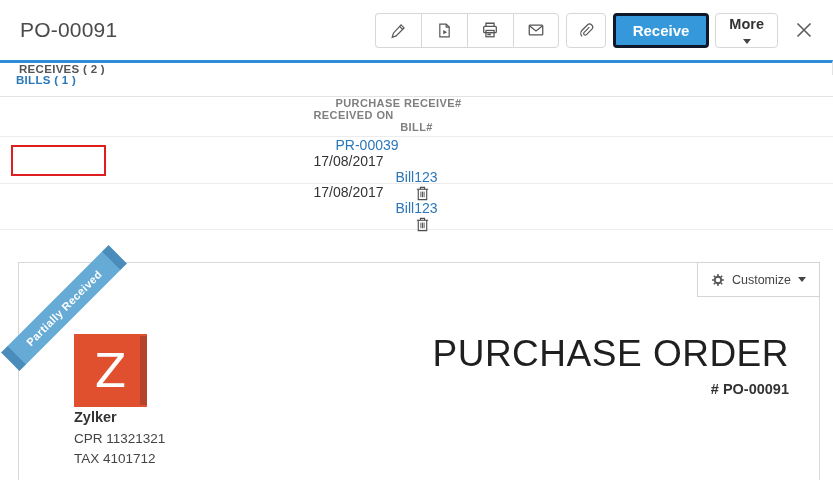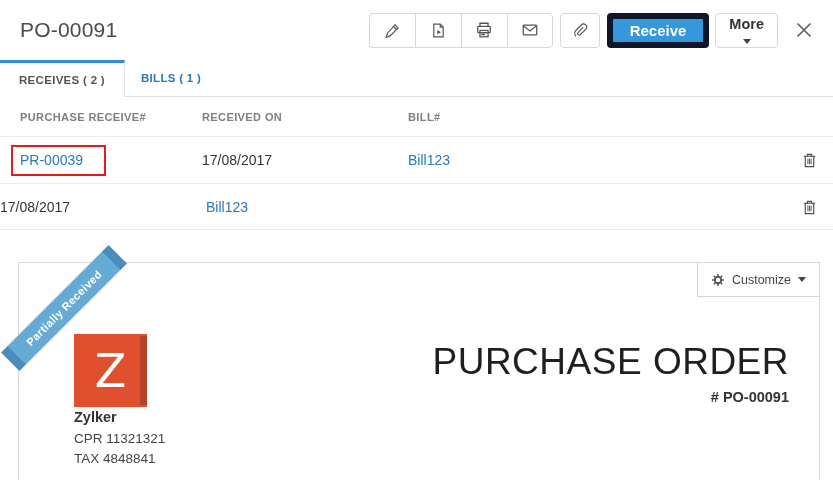--- a/index.html
+++ b/index.html
@@ -19,37 +19,37 @@
   .page-title{font-size:21px;font-weight:400;color:#4b4b4b;letter-spacing:.2px;}
   .toolbar{margin-left:auto;display:flex;align-items:center;}
   .btn{background:#fff;border:1px solid #d7d7d7;height:35px;display:flex;
     align-items:center;justify-content:center;cursor:pointer;color:#555;}
   .btn-group{display:flex;}
   .btn-group .btn{width:46px;border-radius:0;border-right-width:0;}
   .btn-group .btn:first-child{border-radius:4px 0 0 4px;}
   .btn-group .btn:last-child{border-radius:0 4px 4px 0;border-right-width:1px;}
   .btn-attach{width:40px;border-radius:4px;margin-left:7px;}
   .btn-primary{margin-left:7px;padding:0 17px;border-radius:4px;
-    background:var(--accent);border:6px solid #0f172a;color:#fff;
+    background:var(--accent);border:3px solid #0f172a;color:#fff;
     font-size:15px;font-weight:600;}
   .btn-more{margin-left:6px;padding:0 13px;border-radius:4px;color:#333;
     font-size:14.5px;font-weight:600;gap:7px;flex-direction:column;}
   .caret{width:0;height:0;border-left:4.5px solid transparent;
     border-right:4.5px solid transparent;border-top:5px solid #444;display:inline-block;}
   .btn-close{border:none;background:none;width:30px;height:30px;margin-left:11px;
     color:#5c5c5c;cursor:pointer;display:flex;align-items:center;justify-content:center;}
   
-  .tabs{display:flex;align-items:stretch;height:37px;border-bottom:1px solid #e3e3e3;}
+  .tabs{display:flex;align-items:stretch;height:37px;border-bottom:1px solid #e3e3e3;flex-direction:column;}
   .tab{display:flex;align-items:center;padding:0 16px;font-size:11.5px;
     font-weight:600;letter-spacing:.3px;color:#2b78b9;cursor:pointer;text-transform:uppercase;}
   .tab.active{color:#555;background:#fff;border-top:3px solid #2e8cd8;
     border-right:1px solid #e3e3e3;margin-bottom:-1px;padding:0 19px;}
   
   .rtable{width:100%;}
-  .trow{display:flex;align-items:center;}
+  .trow{display:flex;align-items:center;flex-direction:column;}
   .thead{height:39px;}
   .thead .cell{font-size:11px;font-weight:600;color:#7f7f7f;letter-spacing:.4px;}
   .tbody-row{height:47px;border-top:1px solid #ececec;position:relative;}
   .rtable .trow:last-child{border-bottom:1px solid #ececec;}
   .cell{font-size:14px;}
   .c1{width:202px;padding-left:20px;}
   .c2{width:206px;}
   .c3{flex:1;}
   .c4{width:58px;display:flex;justify-content:flex-end;padding-right:16px;}
   a.link{color:var(--link);text-decoration:none;cursor:pointer;text-align:right;}
@@ -68,21 +68,21 @@
     background:#fff;border:1px solid #d5d5d5;display:flex;align-items:center;
     gap:7px;padding:0 13px;font-size:12.5px;color:#444;cursor:pointer;}
   .logo{position:absolute;left:55px;top:71px;width:73px;height:73px;
     background:var(--logo);display:flex;align-items:center;justify-content:center;}
   .logo .strip{position:absolute;right:0;top:2px;bottom:2px;width:7px;background:var(--logo-dark);}
   .logo .letter{color:#fff;font-size:46px;font-weight:400;line-height:1;
     font-family:"DejaVu Sans",sans-serif;}
   .company{position:absolute;left:55px;top:146px;}
   .company .name{font-size:14.5px;font-weight:700;color:#333;margin-bottom:4px;}
   .company .line{font-size:13.5px;color:#444;line-height:20px;}
-  .doc-head{position:absolute;right:30px;top:80px;text-align:right;}
+  .doc-head{position:absolute;right:30px;top:72px;text-align:right;}
   .doc-title{font-size:37px;font-weight:400;color:#1f1f1f;letter-spacing:.5px;line-height:1;}
   .doc-number{font-size:14.5px;font-weight:700;color:#333;margin-top:9px;}
   svg{display:block;}
 </style>
 </head>
 <body>
 
 <div class="header">
   <div class="page-title">PO-00091</div>
 
@@ -218,21 +218,21 @@
   </button>
 
   <div class="logo">
     <div class="strip"></div>
     <div class="letter">Z</div>
   </div>
 
   <div class="company">
     <div class="name">Zylker</div>
     <div class="line">CPR 11321321</div>
-    <div class="line">TAX 4848841</div>
+    <div class="line">TAX 4101712</div>
   </div>
 
   <div class="doc-head">
     <div class="doc-title">PURCHASE ORDER</div>
     <div class="doc-number"># PO-00091</div>
   </div>
 
 </div>
 
 </body></html>

